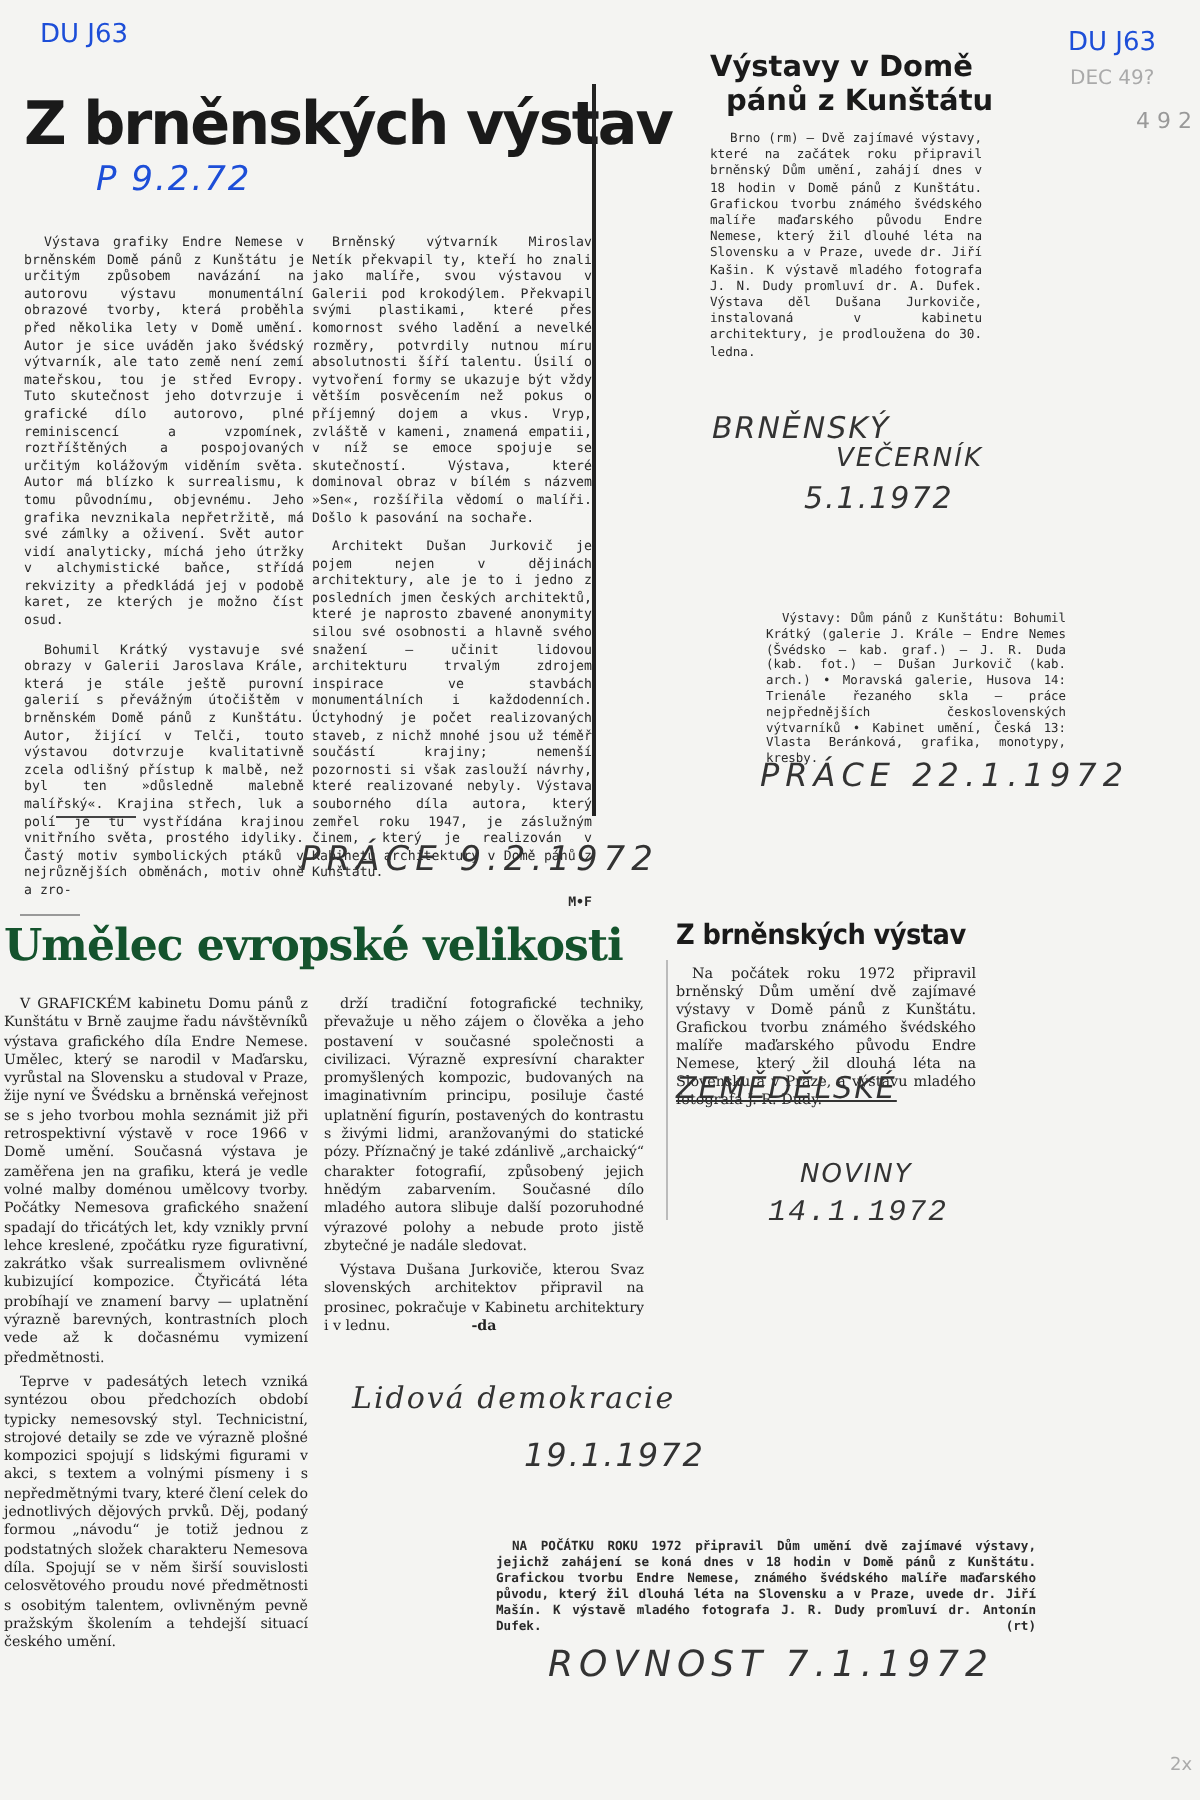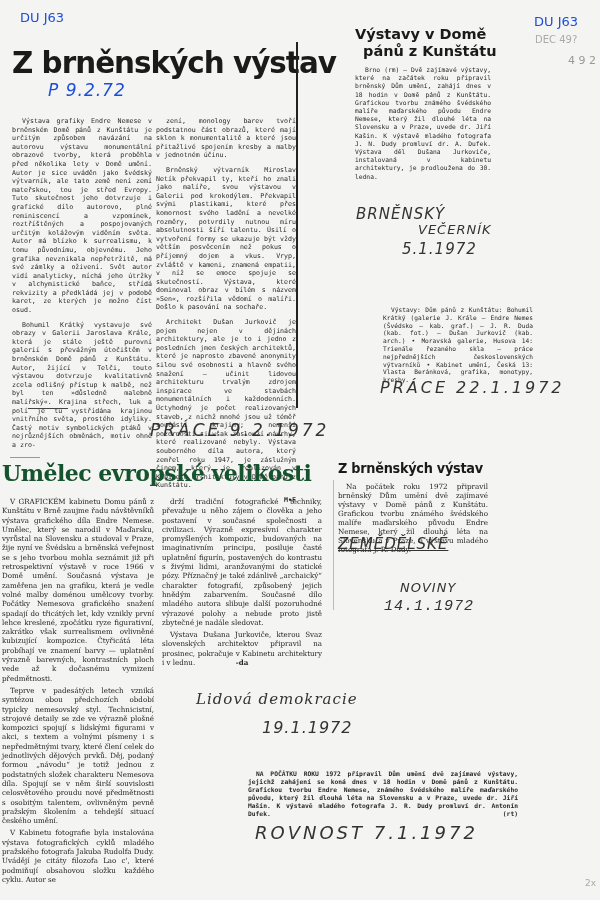--- a/index.html
+++ b/index.html
@@ -49,21 +49,20 @@
 <div class="abs pencil" style="left:585px;top:878px;font-size:9px;color:#aaa;">2x</div>
 
 <div class="abs" style="left:8px;top:40px;width:290px;height:420px;">
   <div class="abs h-cond" style="left:4px;top:5px;font-size:30px;letter-spacing:-1px;transform:scaleX(0.98);">Z brněnských výstav</div>
   <div class="abs hand" style="left:40px;top:40px;font-size:17px;color:#1d4ed8;">P 9.2.72</div>
   <div class="abs body-text" style="left:4px;top:77px;width:140px;">
     <p>Výstava grafiky Endre Nemese v brněnském Domě pánů z Kunštátu je určitým způsobem navázání na autorovu výstavu monumentální obrazové tvorby, která proběhla před několika lety v Domě umění. Autor je sice uváděn jako švédský výtvarník, ale tato země není zemí mateřskou, tou je střed Evropy. Tuto skutečnost jeho dotvrzuje i grafické dílo autorovo, plné reminiscencí a vzpomínek, roztříštěných a pospojovaných určitým kolážovým viděním světa. Autor má blízko k surrealismu, k tomu původnímu, objevnému. Jeho grafika nevznikala nepřetržitě, má své zámlky a oživení. Svět autor vidí analyticky, míchá jeho útržky v alchymistické baňce, střídá rekvizity a předkládá jej v podobě karet, ze kterých je možno číst osud.</p>
     <p>Bohumil Krátký vystavuje své obrazy v Galerii Jaroslava Krále, která je stále ještě purovní galerií s převážným útočištěm v brněnském Domě pánů z Kunštátu. Autor, žijící v Telči, touto výstavou dotvrzuje kvalitativně zcela odlišný přístup k malbě, než byl ten »důsledně malebně malířský«. Krajina střech, luk a polí je tu vystřídána krajinou vnitřního světa, prostého idyliky. Častý motiv symbolických ptáků v nejrůznějších obměnách, motiv ohně a zro-</p>
   </div>
   <div class="abs body-text" style="left:148px;top:77px;width:140px;">
-    <p>zení, monology barev tvoří podstatnou část obrazů, které mají sklon k monumentalitě a které jsou přitažlivé spojením kresby a malby v jednotném účinu.</p>
     <p>Brněnský výtvarník Miroslav Netík překvapil ty, kteří ho znali jako malíře, svou výstavou v Galerii pod krokodýlem. Překvapil svými plastikami, které přes komornost svého ladění a nevelké rozměry, potvrdily nutnou míru absolutnosti šíří talentu. Úsilí o vytvoření formy se ukazuje být vždy větším posvěcením než pokus o příjemný dojem a vkus. Vryp, zvláště v kameni, znamená empatii, v níž se emoce spojuje se skutečností. Výstava, které dominoval obraz v bílém s názvem »Sen«, rozšířila vědomí o malíři. Došlo k pasování na sochaře.</p>
     <p>Architekt Dušan Jurkovič je pojem nejen v dějinách architektury, ale je to i jedno z posledních jmen českých architektů, které je naprosto zbavené anonymity silou své osobnosti a hlavně svého snažení — učinit lidovou architekturu trvalým zdrojem inspirace ve stavbách monumentálních i každodenních. Úctyhodný je počet realizovaných staveb, z nichž mnohé jsou už téměř součástí krajiny; nemenší pozornosti si však zaslouží návrhy, které realizované nebyly. Výstava souborného díla autora, který zemřel roku 1947, je záslužným činem, který je realizován v Kabinetu architektury v Domě pánů z Kunštátu.</p>
     <div style="text-align:right;font-weight:bold;">M•F</div>
   </div>
   <div class="abs rule-h" style="left:20px;top:368px;width:40px;"></div>
 </div>
 <div class="abs rule-v" style="left:296px;top:42px;height:366px;"></div>
 <div class="abs hand" style="left:150px;top:420px;font-size:17px;letter-spacing:3px;">PRÁCE 9.2.1972</div>
 
 <div class="abs" style="left:355px;top:26px;width:140px;">
@@ -92,28 +91,27 @@
 <div class="abs hand" style="left:400px;top:580px;font-size:13px;">NOVINY</div>
 <div class="abs hand" style="left:384px;top:598px;font-size:15px;font-family:Liberation Mono, monospace;">14.1.1972</div>
 <div class="abs" style="left:333px;top:480px;width:1px;height:130px;background:#bbb;"></div>
 
 <div class="abs" style="left:0px;top:455px;width:330px;">
   <div class="abs rule-h" style="left:10px;top:2px;width:30px;background:#999;"></div>
   <div class="abs" style="left:2px;top:5px;font-family:'DejaVu Serif',serif;font-weight:bold;font-size:22px;letter-spacing:-0.5px;white-space:nowrap;color:#14532d;">Umělec evropské velikosti</div>
   <div class="abs serif-text" style="left:2px;top:42px;width:152px;font-size:7.1px;line-height:9.3px;">
     <p>V GRAFICKÉM kabinetu Domu pánů z Kunštátu v Brně zaujme řadu návštěvníků výstava grafického díla Endre Nemese. Umělec, který se narodil v Maďarsku, vyrůstal na Slovensku a studoval v Praze, žije nyní ve Švédsku a brněnská veřejnost se s jeho tvorbou mohla seznámit již při retrospektivní výstavě v roce 1966 v Domě umění. Současná výstava je zaměřena jen na grafiku, která je vedle volné malby doménou umělcovy tvorby. Počátky Nemesova grafického snažení spadají do třicátých let, kdy vznikly první lehce kreslené, zpočátku ryze figurativní, zakrátko však surrealismem ovlivněné kubizující kompozice. Čtyřicátá léta probíhají ve znamení barvy — uplatnění výrazně barevných, kontrastních ploch vede až k dočasnému vymizení předmětnosti.</p>
     <p>Teprve v padesátých letech vzniká syntézou obou předchozích období typicky nemesovský styl. Technicistní, strojové detaily se zde ve výrazně plošné kompozici spojují s lidskými figurami v akci, s textem a volnými písmeny i s nepředmětnými tvary, které člení celek do jednotlivých dějových prvků. Děj, podaný formou „návodu“ je totiž jednou z podstatných složek charakteru Nemesova díla. Spojují se v něm širší souvislosti celosvětového proudu nové předmětnosti s osobitým talentem, ovlivněným pevně pražským školením a tehdejší situací českého umění.</p>
-    <p>V Kabinetu fotografie byla instalována výstava fotografických cyklů mladého pražského fotografa Jakuba Rudolfa Dudy. Uvádějí je citáty filozofa Lao c', které podmiňují obsahovou složku každého cyklu. Autor se</p>
   </div>
   <div class="abs serif-text" style="left:162px;top:42px;width:160px;font-size:7.1px;line-height:9.3px;">
     <p>drží tradiční fotografické techniky, převažuje u něho zájem o člověka a jeho postavení v současné společnosti a civilizaci. Výrazně expresívní charakter promyšlených kompozic, budovaných na imaginativním principu, posiluje časté uplatnění figurín, postavených do kontrastu s živými lidmi, aranžovanými do statické pózy. Příznačný je také zdánlivě „archaický“ charakter fotografií, způsobený jejich hnědým zabarvením. Současné dílo mladého autora slibuje další pozoruhodné výrazové polohy a nebude proto jistě zbytečné je nadále sledovat.</p>
     <p>Výstava Dušana Jurkoviče, kterou Svaz slovenských architektov připravil na prosinec, pokračuje v Kabinetu architektury i v lednu.</p>
     <div style="text-align:center;font-weight:bold;margin-top:-12px;">-da</div>
   </div>
 </div>
-<div class="abs hand" style="left:196px;top:690px;font-size:15px;font-family:'DejaVu Serif',serif;">Lidová demokracie</div>
+<div class="abs hand" style="left:176px;top:690px;font-size:15px;font-family:'DejaVu Serif',serif;">Lidová demokracie</div>
 <div class="abs hand" style="left:262px;top:718px;font-size:16px;">19.1.1972</div>
 
 <div class="abs body-text" style="left:248px;top:770px;width:270px;font-size:6.3px;line-height:8px;font-weight:bold;">
   <p style="text-indent:8px;margin:0;">NA POČÁTKU ROKU 1972 připravil Dům umění dvě zajímavé výstavy, jejichž zahájení se koná dnes v 18 hodin v Domě pánů z Kunštátu. Grafickou tvorbu Endre Nemese, známého švédského malíře maďarského původu, který žil dlouhá léta na Slovensku a v Praze, uvede dr. Jiří Mašín. K výstavě mladého fotografa J. R. Dudy promluví dr. Antonín Dufek.</p>
   <div style="text-align:right;margin-top:-8px;">(rt)</div>
 </div>
-<div class="abs hand" style="left:255px;top:822px;font-size:18px;letter-spacing:3px;">ROVNOST 7.1.1972</div>
+<div class="abs hand" style="left:274px;top:822px;font-size:18px;letter-spacing:3px;">ROVNOST 7.1.1972</div>
 
 </body></html>

